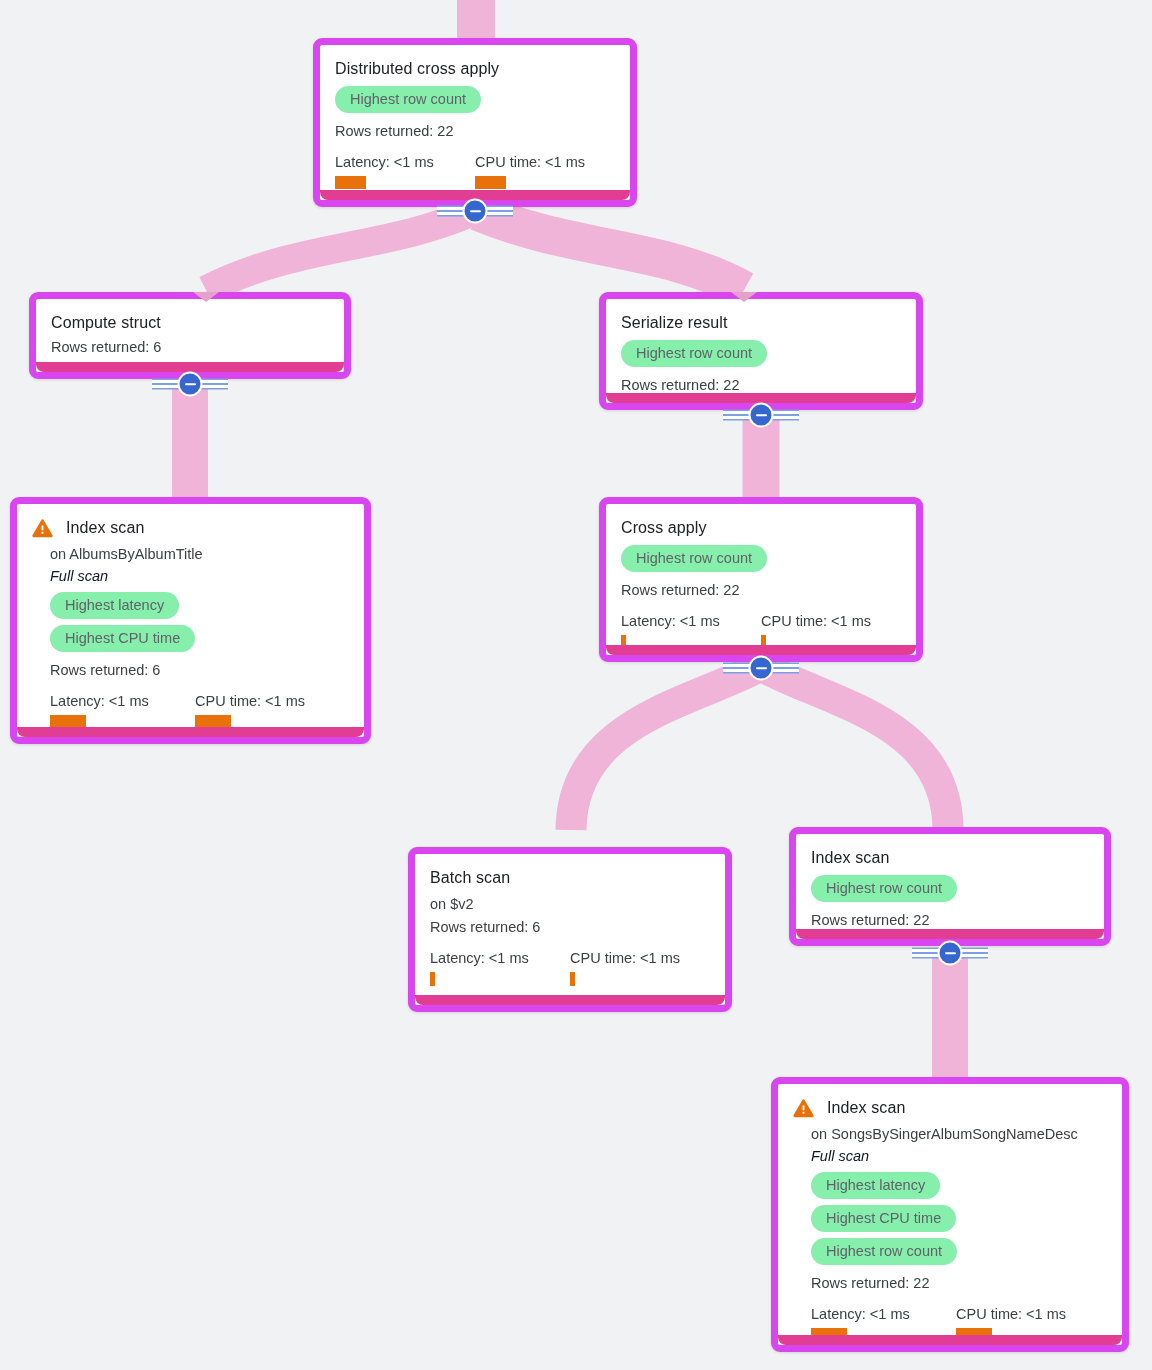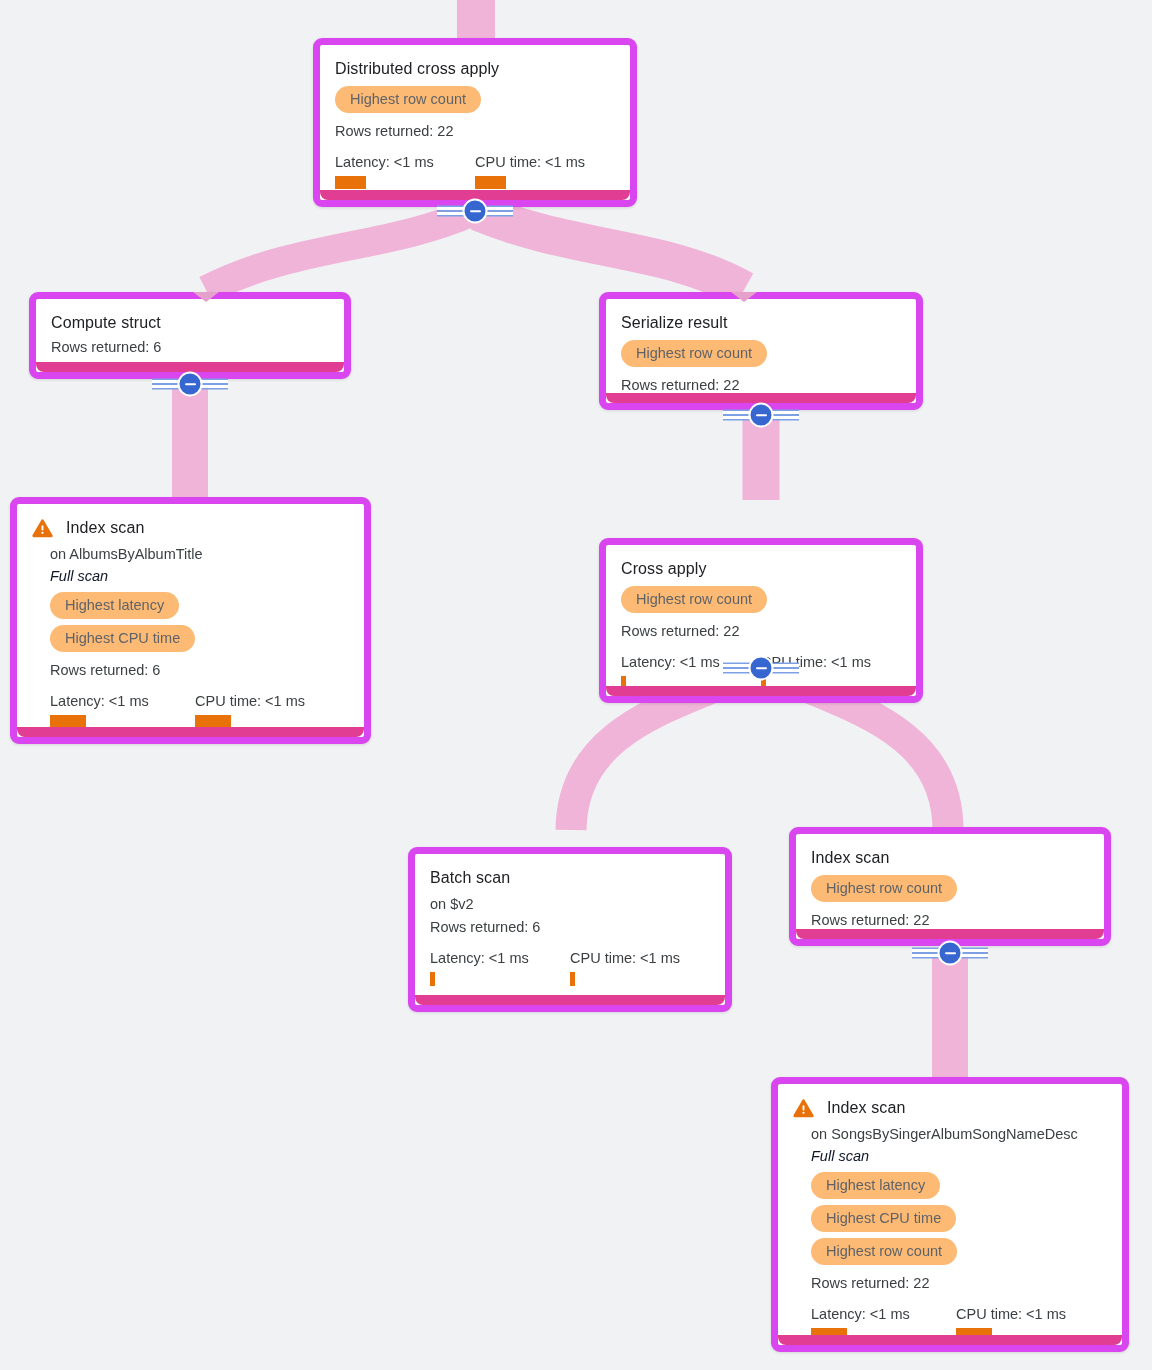--- a/index.html
+++ b/index.html
@@ -30,21 +30,21 @@
     font-size: 16px; font-weight: 500; color: #202124; letter-spacing: .1px;
     line-height: 24px;
   }
   .warn-icon { width: 21px; height: 19px; flex: 0 0 auto; display: block; }
   .indent { margin-left: 18px; }
   .sub { font-size: 14.5px; color: #3C4043; line-height: 22px; margin-top: 3px; }
   .muted { color: #0f172a; margin-top: 0; font-style: italic; }
   .badges { display: flex; flex-direction: column; align-items: flex-start; margin-top: 5px; }
   .badge {
     display: inline-block;
-    background: #fdba74; color: #5F6368;
+    background: #86efac; color: #5F6368;
     font-size: 14.5px; line-height: 19px;
     padding: 4px 15px; border-radius: 15px;
     margin-bottom: 6px;
   }
   .rows { font-size: 14.5px; color: #3C4043; line-height: 21px; margin-top: 2px; }
   .metrics { display: flex; margin-top: 10px; }
   .metric { width: 145px; }
   .metric-label { font-size: 14.5px; color: #3C4043; line-height: 20px; }
   .bar { background: #E8710A; margin-top: 4px; }
   .bar-large { width: 31px; height: 13px; }
@@ -167,21 +167,21 @@
         <div class="metric">
           <div class="metric-label">CPU time: &lt;1 ms</div>
           <div class="bar bar-wide"></div>
         </div>
       </div>
     </div>
   </div>
   <div class="pinkbar"></div>
 </div>
 
-<div class="card" style="left:599px; top:497px; width:324px; height:165px;margin-top:41px;">
+<div class="card" style="left:599px; top:497px; width:324px; height:165px;">
   <div class="card-inner">
     <div class="title-row">
       <div class="node-title">Cross apply</div>
     </div>
     <div class="badges">
       <span class="badge">Highest row count</span>
     </div>
     <div class="rows">Rows returned: 22</div>
     <div class="metrics">
       <div class="metric">

